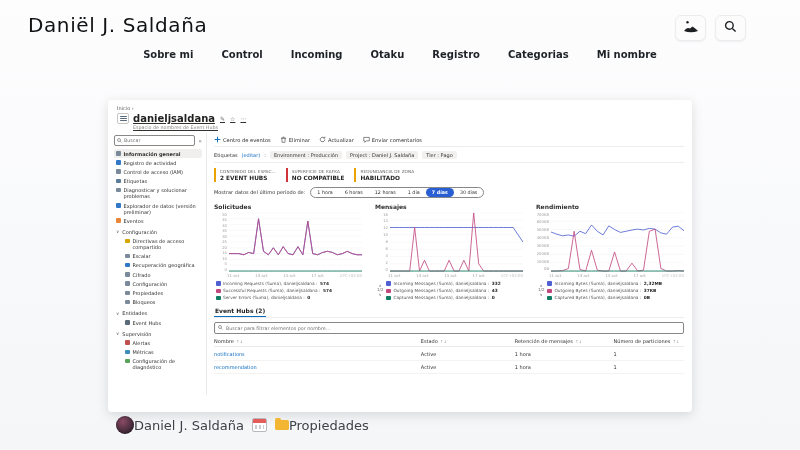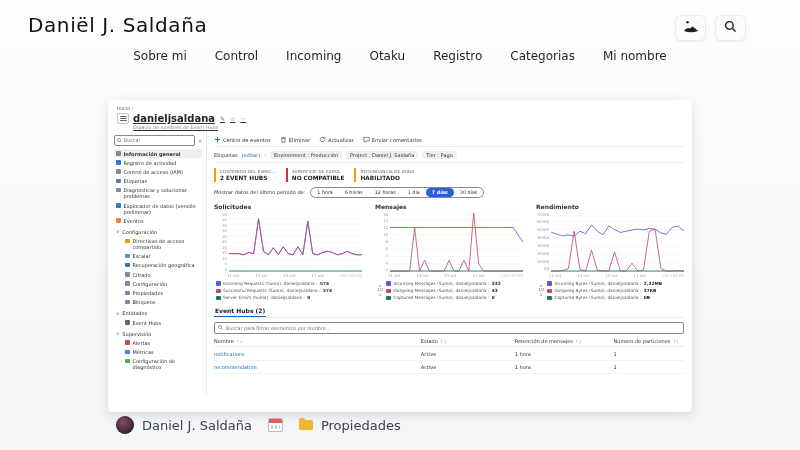--- a/index.html
+++ b/index.html
@@ -4,21 +4,21 @@
 <style>
   html,body{margin:0;padding:0;}
   body{width:800px;height:450px;background:#f6f7f9;font-family:"DejaVu Sans","Liberation Sans",sans-serif;overflow:hidden;}
   .page{position:relative;width:800px;height:450px;background:linear-gradient(#fdfdfe,#f5f6f8);}
 
   
   .logo{position:absolute;left:28px;top:13px;font-size:20px;font-weight:400;letter-spacing:.6px;color:#101214;cursor:pointer;}
   .hdr-actions{position:absolute;right:54px;top:15px;display:flex;gap:9px;}
   .iconbtn{width:31px;height:26px;border:1px solid #ececf0;background:#fcfcfd;border-radius:6px;display:flex;align-items:center;justify-content:center;box-shadow:0 1px 2px rgba(0,0,0,.05);cursor:pointer;padding:0;}
   .nav{position:absolute;top:49px;left:0;right:0;display:flex;justify-content:center;gap:28px;}
-  .nav a{font-size:12px;font-weight:400;color:#1e2227;cursor:pointer;text-decoration:none;}
+  .nav a{font-size:10px;font-weight:700;color:#1e2227;cursor:pointer;text-decoration:none;}
 
   
   .shot{position:absolute;left:108px;top:100px;width:584px;height:312px;background:#fff;border-radius:4px;box-shadow:0 3px 12px rgba(0,0,0,.13);overflow:hidden;color:#323130;font-size:5.5px;}
   .az-top{padding:5px 9px 3px;}
   .crumb{font-size:5px;color:#605e5c;}
   .titlerow{display:flex;align-items:flex-start;gap:4px;margin-top:2px;text-decoration:underline;}
   .appicon{width:12px;height:11px;border:1px solid #c8c6c4;border-radius:2px;display:flex;flex-direction:column;justify-content:center;gap:1px;padding:1.5px;box-sizing:border-box;}
   .appicon i{display:block;height:1px;background:#5b6a79;border-radius:1px;}
   .az-title{font-size:10px;font-weight:700;color:#201f1e;display:flex;align-items:center;gap:5px;}
   .mini{font-size:6px;font-weight:400;color:#777;cursor:pointer;}
@@ -83,21 +83,21 @@
   .thead,.trow{display:flex;align-items:center;}
   .thead{margin-top:4px;border-bottom:1px solid #edebe9;padding-bottom:2px;}
   .th{font-size:5px;color:#323130;cursor:pointer;}
   .sort{font-size:4px;color:#9a9a9a;margin-left:1px;}
   .trow{border-bottom:1px solid #f4f3f2;padding:3.2px 0;}
   .td{font-size:5px;color:#323130;}
   .c0{width:44%;}.c1{width:20%;}.c2{width:21%;}.c3{width:15%;}
   .td.c0{color:#0f6cbd;cursor:pointer;}
 
   
-  .meta{position:absolute;left:116px;top:416px;display:flex;align-items:center;gap:8px;font-size:13px;color:#3d4249;}
+  .meta{position:absolute;left:116px;top:416px;display:flex;align-items:center;font-size:13px;color:#3d4249;}
   .avatar{width:18px;height:18px;border-radius:50%;background:radial-gradient(circle at 38% 32%,#8a4a66,#3a2634 70%);box-shadow:inset 0 0 2px rgba(0,0,0,.5);cursor:pointer;}
   .author{font-weight:500;cursor:pointer;}
   .cal{width:13px;height:12px;border:1px solid #b9b9bd;border-radius:2px;position:relative;background:#fff;margin-left:8px;}
   .cal:before{content:"";position:absolute;left:0;right:0;top:0;height:3.5px;background:#e25c5c;border-radius:1px 1px 0 0;}
   .cal:after{content:"";position:absolute;left:2px;right:2px;top:6px;height:4px;background:repeating-linear-gradient(90deg,#c9ccd2 0 2px,transparent 2px 4px);}
   .folder{width:14px;height:10px;background:#f2b632;border-radius:1.5px;position:relative;margin-left:8px;}
   .folder:before{content:"";position:absolute;top:-2px;left:0;width:6px;height:3px;background:#f2b632;border-radius:1.5px 1.5px 0 0;}
 </style>
 </head>
 <body>

